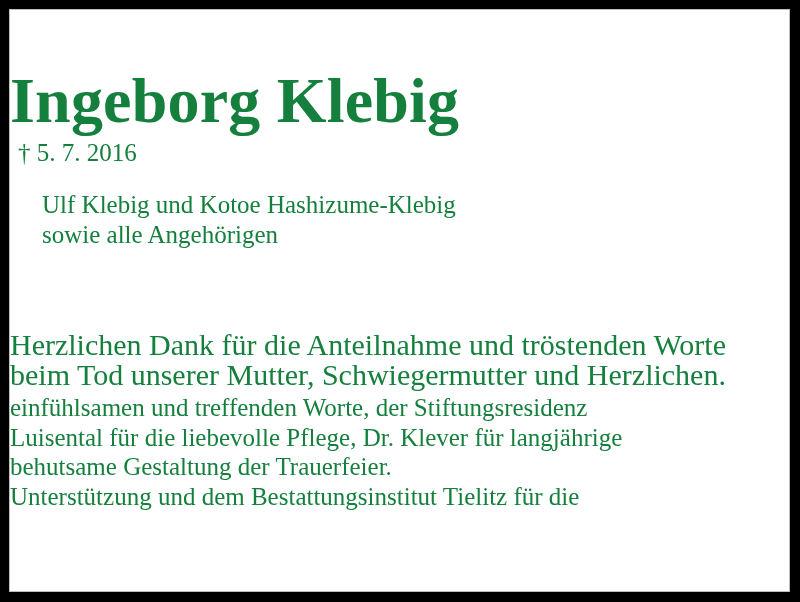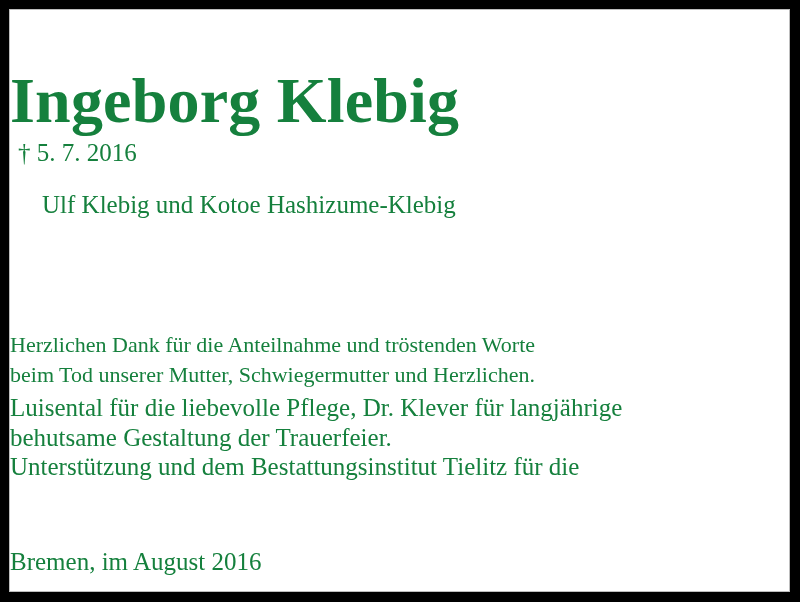--- a/index.html
+++ b/index.html
@@ -28,48 +28,49 @@
     .date {
       position: absolute; left: 0; right: 0; top: 128px;
       font-size: 25px; line-height: 30px; padding-left: 8px;
     }
     .family {
       position: absolute; left: 0; right: 12px; top: 180px;
       font-size: 25px; font-weight: normal; line-height: 29.5px; margin-left: 32px;
     }
     .thanks1 {
       position: absolute; left: 0; right: 0; top: 320px;
-      font-size: 22px; line-height: 29.5px;
+      font-size: 30px; line-height: 29.5px;
     }
     .thanks2 {
       position: absolute; left: 0; right: 0; top: 383px;
       font-size: 25px; line-height: 29.5px;
     }
     .place {
       position: absolute; left: 0; right: 0; top: 537px;
       font-size: 25px; line-height: 30px;
     }
     .line { display: block; white-space: nowrap; }
   </style>
 </head>
 <body>
 
 <div class="card">
   <div class="name">Ingeborg Klebig</div>
   <div class="date">† 5. 7. 2016</div>
 
   <div class="family">
     <span class="line">Ulf Klebig und Kotoe Hashizume-Klebig</span>
+    <span class="line">sowie alle Angehörigen</span>
   </div>
 
   <div class="thanks1">
     <span class="line">Herzlichen Dank für die Anteilnahme und tröstenden Worte</span>
     <span class="line">beim Tod unserer Mutter, Schwiegermutter und Herzlichen.</span>
   </div>
 
   <div class="thanks2">
+    <span class="line">einfühlsamen und treffenden Worte, der Stiftungsresidenz</span>
     <span class="line">Luisental für die liebevolle Pflege, Dr. Klever für langjährige</span>
     <span class="line">behutsame Gestaltung der Trauerfeier.</span>
     <span class="line">Unterstützung und dem Bestattungsinstitut Tielitz für die</span>
   </div>
 
-  <div class="place">Bremen, im August 2016</div>
 </div>
 
 </body></html>

